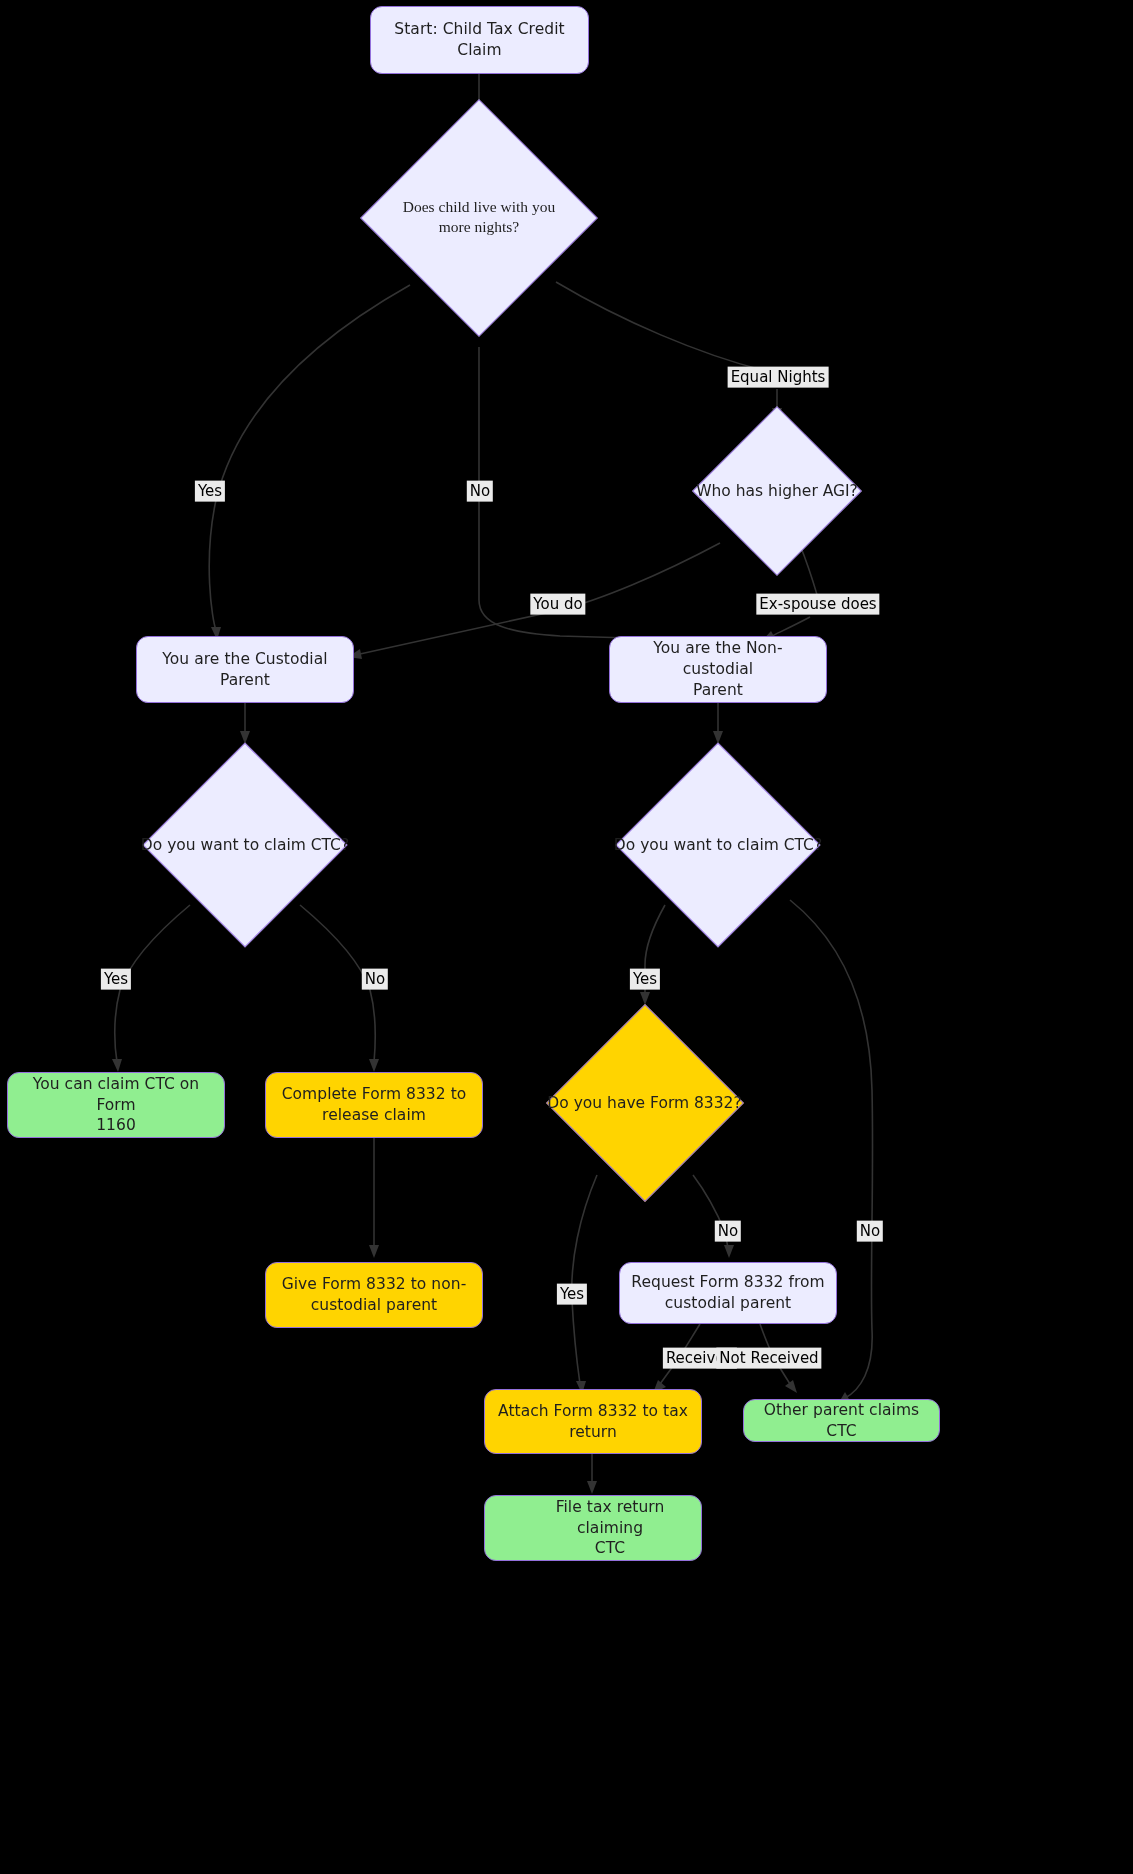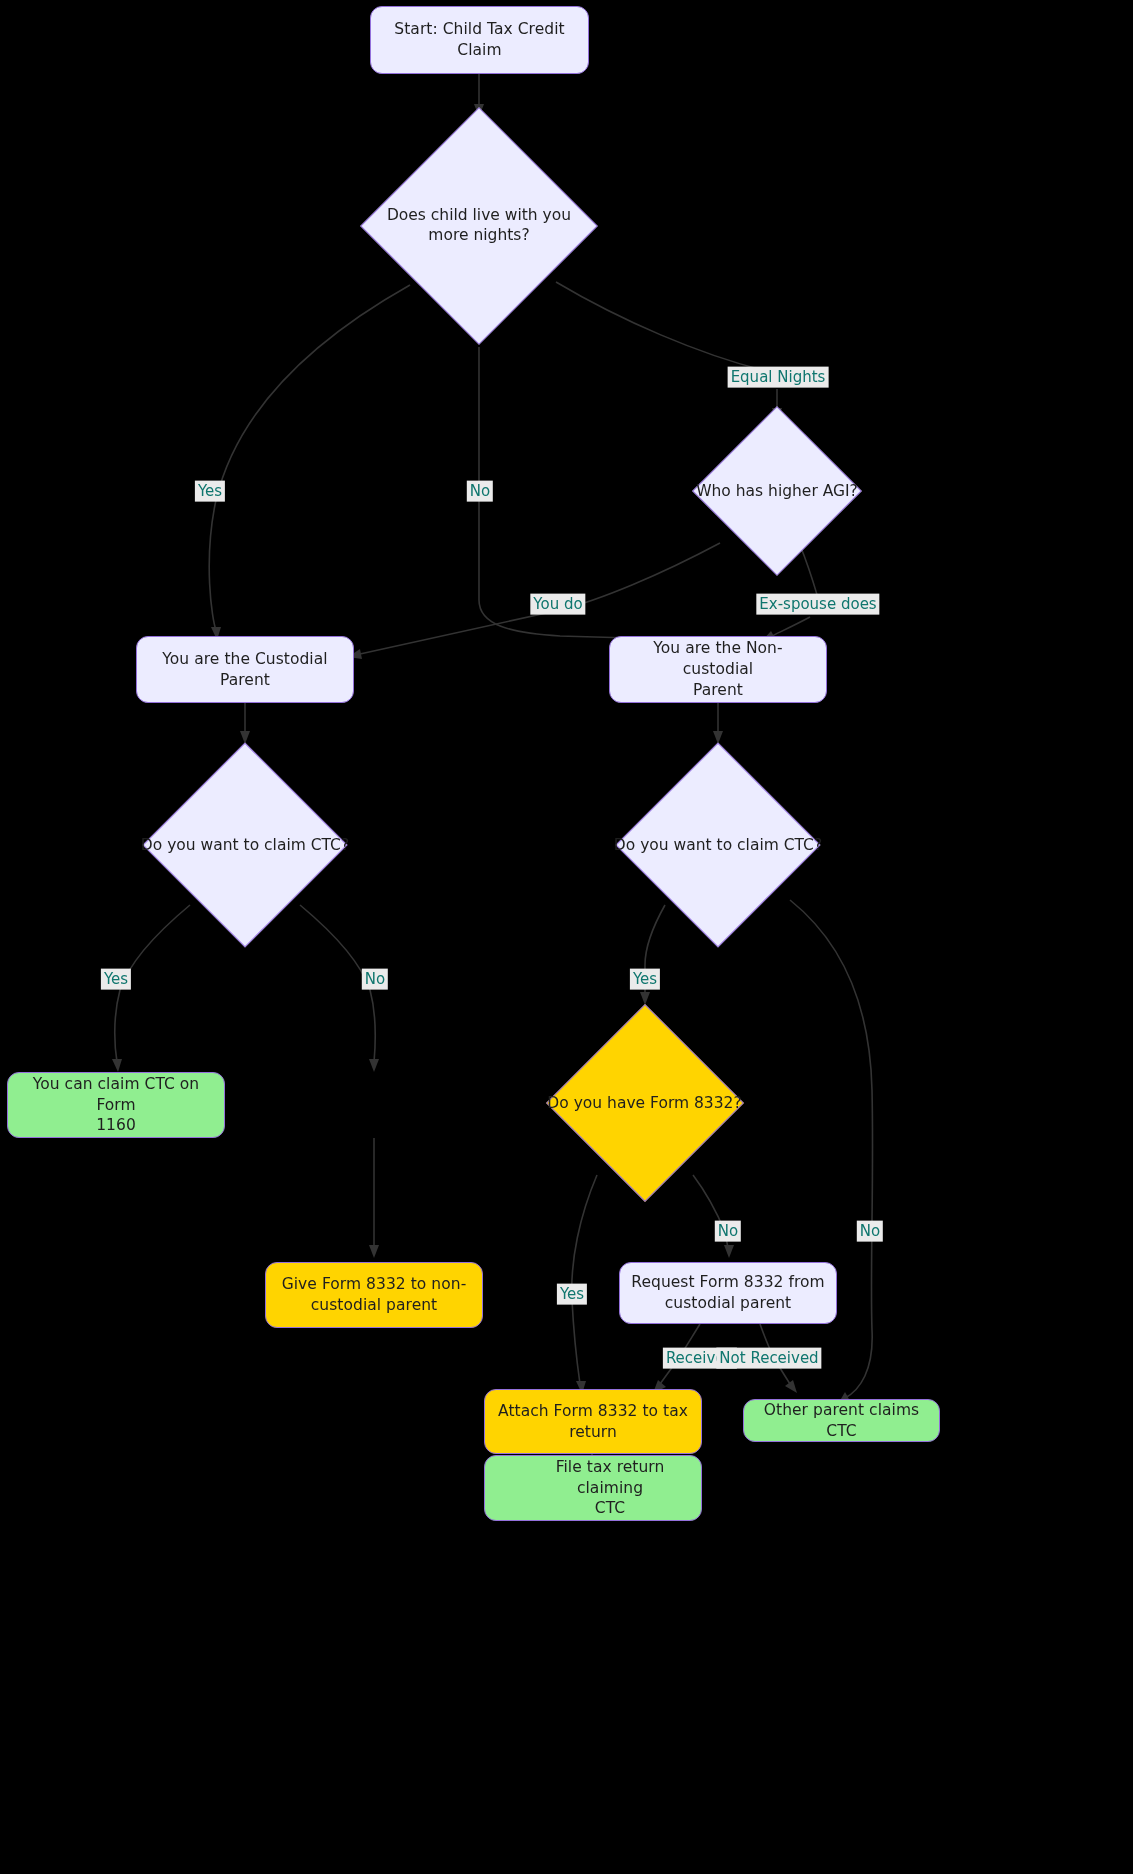--- a/index.html
+++ b/index.html
@@ -86,21 +86,21 @@
     text-align: center;
     color: #1f1f1f;
     font-size: 15.5px;
     line-height: 1.35;
   }
 
   
   .edge-label {
     position: absolute;
     background: #ebebeb;
-    color: #0f766e;
+    color: #000000;
     font-size: 15px;
     line-height: 1.25;
     padding: 1px 3px;
     white-space: nowrap;
     transform: translate(-50%, -50%);
     box-sizing: border-box;
   }
 </style>
 </head>
 <body>
@@ -166,21 +166,21 @@
     <polygon class="arrow-head" points="592,1494 587,1481 597,1481"></polygon>
   </svg>
 
   <div class="node rect" style="left:370px; top:6px; width:219px; height:68px;">
     <div>
       <div>Start: Child Tax Credit</div>
       <div>Claim</div>
     </div>
   </div>
 
-  <div class="diamond-wrap" style="left:362px; top:108px; width:234px; height:235px;">
+  <div class="diamond-wrap" style="left:362px; top:100px; width:234px; height:235px;font-family:Liberation Serif, serif;">
     <div class="diamond-shape" style="width:166px; height:166px;"></div>
     <div class="diamond-label">
       <div>Does child live with you</div>
       <div>more nights?</div>
     </div>
   </div>
 
   <div class="diamond-wrap" style="left:694px; top:408px; width:166px; height:166px;">
     <div class="diamond-shape" style="width:118px; height:118px;"></div>
     <div class="diamond-label">
@@ -216,20 +216,26 @@
     </div>
   </div>
 
   <div class="node rect green" style="left:7px; top:1072px; width:218px; height:66px;">
     <div>
       <div>You can claim CTC on Form</div>
       <div>1160</div>
     </div>
   </div>
 
+  <div class="node rect yellow" style="left:265px; top:1072px; width:218px; height:66px;">
+    <div>
+      <div>Complete Form 8332 to</div>
+      <div>release claim</div>
+    </div>
+  </div>
 
   <div class="node rect yellow" style="left:265px; top:1262px; width:218px; height:66px;">
     <div>
       <div>Give Form 8332 to non-</div>
       <div>custodial parent</div>
     </div>
   </div>
 
   <div class="diamond-wrap" style="left:548px; top:1005px; width:193px; height:196px;">
     <div class="diamond-shape yellow" style="width:138px; height:138px;"></div>
@@ -251,21 +257,21 @@
       <div>return</div>
     </div>
   </div>
 
   <div class="node rect green" style="left:743px; top:1399px; width:197px; height:43px;">
     <div>
       <div>Other parent claims CTC</div>
     </div>
   </div>
 
-  <div class="node rect green" style="left:484px; top:1455px; width:218px; height:66px;padding-left:44px;">
+  <div class="node rect green" style="left:484px; top:1495px; width:218px; height:66px;padding-left:44px;">
     <div>
       <div>File tax return claiming</div>
       <div>CTC</div>
     </div>
   </div>
 
   <div class="edge-label" style="left:210px; top:491px;">Yes</div>
 
   <div class="edge-label" style="left:480px; top:491px;">No</div>
 

